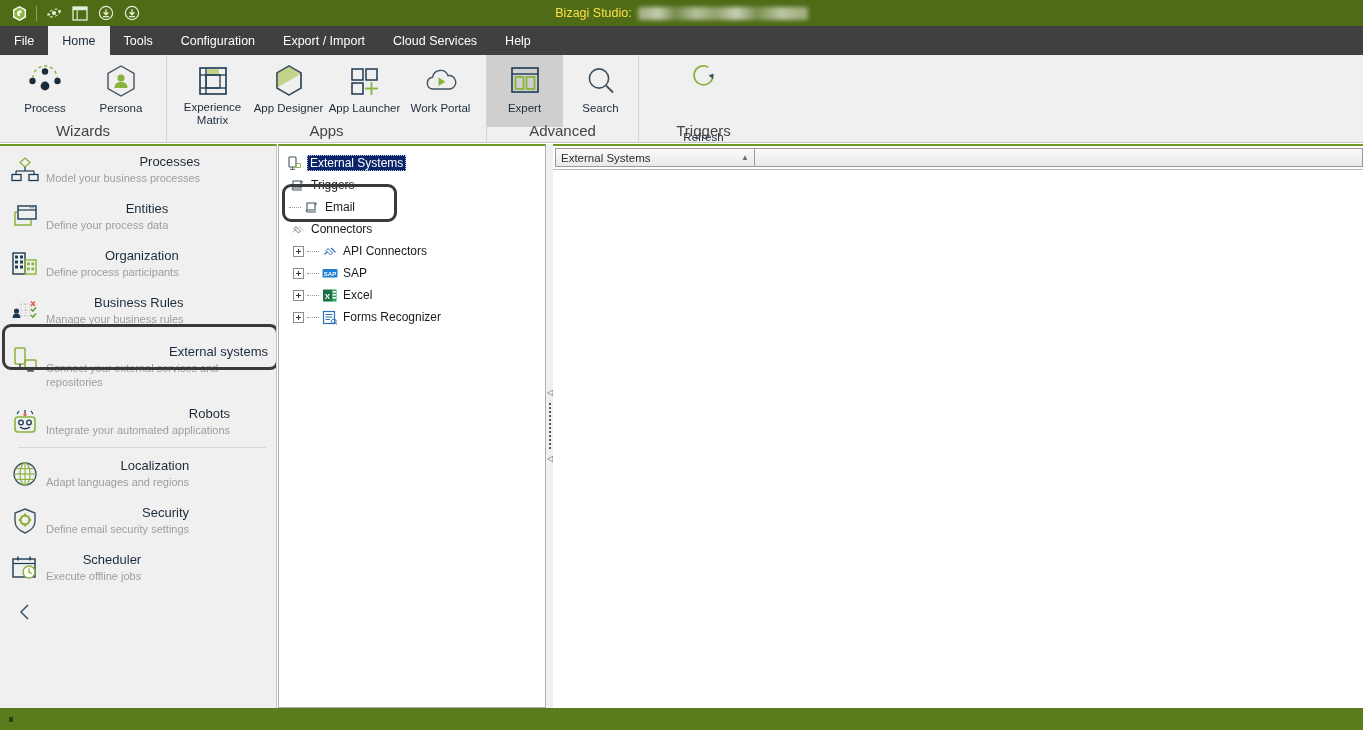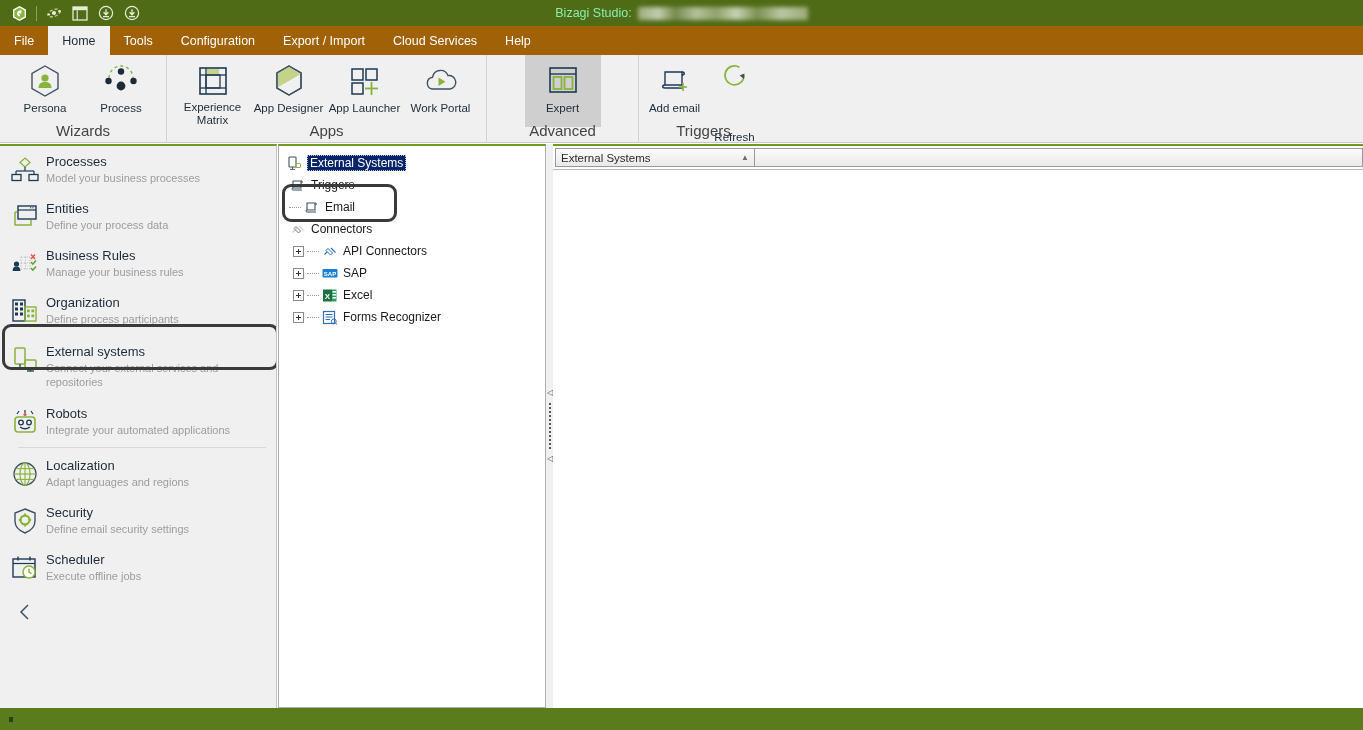--- a/index.html
+++ b/index.html
@@ -26,41 +26,41 @@
   .qat-icon {
     width: 26px; height: 22px;
     display: flex; align-items: center; justify-content: center;
   }
   .qat-sep {
     width: 1px; height: 15px; background: #8aa35c; margin: 0 4px;
   }
   .title-text {
     position: absolute; left: 0; right: 0; top: 0; height: 26px;
     display: flex; align-items: center; justify-content: center;
-    color: #86efac; font-size: 12.5px; pointer-events: none;
+    color: #fde047; font-size: 12.5px; pointer-events: none;
   }
   .title-redacted {
     display: inline-block;
     width: 170px; height: 13px;
     margin-left: 6px;
     background: linear-gradient(90deg,
       rgba(220,225,210,0.55) 0%, rgba(235,238,228,0.75) 12%,
       rgba(150,165,120,0.55) 22%, rgba(225,230,215,0.7) 34%,
       rgba(190,200,165,0.6) 46%, rgba(235,238,228,0.78) 58%,
       rgba(160,175,130,0.55) 70%, rgba(230,234,220,0.72) 84%,
       rgba(205,213,185,0.6) 100%);
     filter: blur(2px);
     border-radius: 1px;
     vertical-align: middle;
   }
 
   
   .menubar {
     position: absolute; left: 0; top: 26px; width: 1363px; height: 29px;
-    background: #a16207;
+    background: #404040;
     display: flex; align-items: stretch;
   }
   .menu-item {
     display: flex; align-items: center; padding: 0 14px;
     color: #ffffff; font-size: 12.5px; cursor: default;
     white-space: nowrap;
   }
   .menu-item.active {
     background: #f0f0f0; color: #1c2b3a;
   }
@@ -110,21 +110,21 @@
     position: relative;
     display: flex; align-items: flex-start;
     padding: 7px 8px 7px 10px;
     cursor: default;
   }
   .nav-ico {
     width: 30px; height: 32px; flex: 0 0 30px;
     display: flex; align-items: center; justify-content: center;
     margin-right: 6px; margin-top: 1px;
   }
-  .nav-txt { display: flex; flex-direction: column; padding-top: 1px; }
+  .nav-txt { display: flex; flex-direction: column; padding-top: 1px; align-items: flex-end; }
   .nav-title { font-size: 13px; color: #1c2b3a; line-height: 16px; }
   .nav-sub { font-size: 11px; color: #9d9d9d; line-height: 14px; margin-top: 1px; }
   .nav-divider { height: 1px; background: #d8d8d8; margin: 2px 10px 2px 18px; }
   .nav-collapse {
     display: flex; align-items: center; padding: 12px 0 0 18px;
     cursor: pointer;
   }
 
   
   .hl-ring {
@@ -296,39 +296,39 @@
     <div class="menu-item">Cloud Services</div>
     <div class="menu-item">Help</div>
   </div>
 
   <div class="ribbon">
 
     <div class="rgroup" style="width:166px;">
       <div class="rbtns">
         <div class="rbtn">
           <div class="rbtn-ico">
-            <svg width="34" height="34" viewBox="0 0 34 34">
-              <path d="M17 2 L30 9.5 L30 24.5 L17 32 L4 24.5 L4 9.5 Z" fill="none" stroke="#3f5261" stroke-width="1.4"></path>
-              <circle cx="17" cy="14" r="3.6" fill="#8ab33c"></circle>
-              <path d="M10.5 24 C10.5 19.5 13.5 18 17 18 C20.5 18 23.5 19.5 23.5 24 Z" fill="#8ab33c"></path>
-            </svg>
-          </div>
-          <div class="rbtn-lbl">Persona</div>
-        </div>
-        <div class="rbtn">
-          <div class="rbtn-ico">
             <svg width="38" height="34" viewBox="0 0 38 34">
               <path d="M7 14 A12 12 0 0 1 31 14" fill="none" stroke="#8ab33c" stroke-width="1.4" stroke-dasharray="3 3"></path>
               <circle cx="19" cy="22" r="4.4" fill="#1c2b3a"></circle>
               <circle cx="19" cy="7.5" r="3.2" fill="#1c2b3a"></circle>
               <circle cx="6.5" cy="17" r="3.2" fill="#1c2b3a"></circle>
               <circle cx="31.5" cy="17" r="3.2" fill="#1c2b3a"></circle>
             </svg>
           </div>
           <div class="rbtn-lbl">Process</div>
+        </div>
+        <div class="rbtn">
+          <div class="rbtn-ico">
+            <svg width="34" height="34" viewBox="0 0 34 34">
+              <path d="M17 2 L30 9.5 L30 24.5 L17 32 L4 24.5 L4 9.5 Z" fill="none" stroke="#3f5261" stroke-width="1.4"></path>
+              <circle cx="17" cy="14" r="3.6" fill="#8ab33c"></circle>
+              <path d="M10.5 24 C10.5 19.5 13.5 18 17 18 C20.5 18 23.5 19.5 23.5 24 Z" fill="#8ab33c"></path>
+            </svg>
+          </div>
+          <div class="rbtn-lbl">Persona</div>
         </div>
       </div>
       <div class="rgroup-lbl">Wizards</div>
     </div>
 
     <div class="rgroup" style="width:320px;">
       <div class="rbtns">
         <div class="rbtn">
           <div class="rbtn-ico">
             <svg width="32" height="32" viewBox="0 0 32 32">
@@ -385,38 +385,35 @@
           <div class="rbtn-ico">
             <svg width="32" height="30" viewBox="0 0 32 30">
               <rect x="3" y="2" width="26" height="24" fill="none" stroke="#1c3a52" stroke-width="1.6"></rect>
               <line x1="3" y1="8" x2="29" y2="8" stroke="#1c3a52" stroke-width="1.4"></line>
               <rect x="6.5" y="11" width="8" height="12" fill="none" stroke="#8ab33c" stroke-width="1.8"></rect>
               <rect x="17.5" y="11" width="8" height="12" fill="none" stroke="#8ab33c" stroke-width="1.8"></rect>
             </svg>
           </div>
           <div class="rbtn-lbl">Expert</div>
         </div>
+        <div class="rbtn">
+          <div class="rbtn-ico">
+            <svg width="32" height="32" viewBox="0 0 32 32">
+              <circle cx="14" cy="13.5" r="9.6" fill="none" stroke="#3f5261" stroke-width="1.6"></circle>
+              <line x1="21" y1="20.5" x2="28" y2="27.5" stroke="#3f5261" stroke-width="1.8"></line>
+            </svg>
+          </div>
+          <div class="rbtn-lbl">Search</div>
+        </div>
       </div>
       <div class="rgroup-lbl">Advanced</div>
     </div>
 
     <div class="rgroup" style="width:130px;">
       <div class="rbtns">
-        <div class="rbtn wide" style="width:62px;">
-          <div class="rbtn-ico">
-            <svg width="32" height="30" viewBox="0 0 32 30">
-              <path d="M6 6 L23 6 L23 19 L6 19 Z" fill="none" stroke="#1c3a52" stroke-width="1.4"></path>
-              <path d="M23 6 C26 6 26 9 23 9" fill="none" stroke="#1c3a52" stroke-width="1.4"></path>
-              <path d="M6 19 C3 19 3 22 6 22 L24 22" fill="none" stroke="#1c3a52" stroke-width="1.4"></path>
-              <line x1="24" y1="17" x2="24" y2="25" stroke="#8ab33c" stroke-width="1.6"></line>
-              <line x1="20" y1="21" x2="28" y2="21" stroke="#8ab33c" stroke-width="1.6"></line>
-            </svg>
-          </div>
-          <div class="rbtn-lbl">Add email</div>
-        </div>
         <div class="rbtn" style="width:58px;gap:39px;">
           <div class="rbtn-ico">
             <svg width="30" height="30" viewBox="0 0 30 30">
               <path d="M24 14 A9.5 9.5 0 1 1 19.4 6.2" fill="none" stroke="#8ab33c" stroke-width="1.7"></path>
               <path d="M24 18 L24.4 12.6 L19.6 14.4 Z" fill="#3f5261"></path>
             </svg>
           </div>
           <div class="rbtn-lbl">Refresh</div>
         </div>
       </div>
@@ -450,44 +447,20 @@
           <rect x="7" y="3" width="18" height="13" fill="none" stroke="#1c3a52" stroke-width="1.4"></rect>
           <line x1="7" y1="7" x2="25" y2="7" stroke="#1c3a52" stroke-width="1.2"></line>
           <line x1="19" y1="4.8" x2="23.4" y2="4.8" stroke="#1c3a52" stroke-width="1" stroke-dasharray="1.2 1.2"></line>
           <path d="M4 9 L4 22 L20 22 L20 17" fill="none" stroke="#8ab33c" stroke-width="1.5"></path>
           <line x1="4" y1="9" x2="6" y2="9" stroke="#8ab33c" stroke-width="1.5"></line>
         </svg>
       </div>
       <div class="nav-txt">
         <div class="nav-title">Entities</div>
         <div class="nav-sub">Define your process data</div>
-      </div>
-    </div>
-
-    <div class="nav-item">
-      <div class="nav-ico">
-        <svg width="28" height="26" viewBox="0 0 28 26">
-          <circle cx="5.5" cy="13" r="2.6" fill="#1c3a52"></circle>
-          <path d="M1.6 20 C1.6 16.5 3.4 15.4 5.5 15.4 C7.6 15.4 9.4 16.5 9.4 20 Z" fill="#1c3a52"></path>
-          <g stroke="#b9b9b9" stroke-width="1" stroke-dasharray="1.2 1.6">
-            <line x1="10" y1="6" x2="19" y2="6"></line>
-            <line x1="10" y1="12" x2="19" y2="12"></line>
-            <line x1="10" y1="18" x2="19" y2="18"></line>
-            <line x1="10" y1="6" x2="10" y2="18"></line>
-            <line x1="14.5" y1="6" x2="14.5" y2="18"></line>
-            <line x1="19" y1="6" x2="19" y2="18"></line>
-          </g>
-          <path d="M20 3.6 L24 8 M24 3.6 L20 8" stroke="#e05a4a" stroke-width="1.5" fill="none"></path>
-          <path d="M20 11 L21.8 13.2 L25 9.4" stroke="#5fa32c" stroke-width="1.5" fill="none"></path>
-          <path d="M20 17 L21.8 19.2 L25 15.4" stroke="#5fa32c" stroke-width="1.5" fill="none"></path>
-        </svg>
-      </div>
-      <div class="nav-txt">
-        <div class="nav-title">Business  Rules</div>
-        <div class="nav-sub">Manage your business rules</div>
       </div>
     </div>
 
     <div class="nav-item">
       <div class="nav-ico">
         <svg width="28" height="28" viewBox="0 0 28 28">
           <rect x="2" y="3" width="12" height="21" fill="none" stroke="#1c3a52" stroke-width="1.4"></rect>
           <g fill="#1c3a52">
             <rect x="4" y="5.5" width="3" height="3"></rect>
               <rect x="9" y="5.5" width="3" height="3"></rect>
@@ -504,20 +477,44 @@
               <rect x="20.4" y="17.5" width="2.8" height="2.8"></rect>
           </g>
         </svg>
       </div>
       <div class="nav-txt">
         <div class="nav-title">Organization</div>
         <div class="nav-sub">Define process participants</div>
       </div>
     </div>
 
+    <div class="nav-item">
+      <div class="nav-ico">
+        <svg width="28" height="26" viewBox="0 0 28 26">
+          <circle cx="5.5" cy="13" r="2.6" fill="#1c3a52"></circle>
+          <path d="M1.6 20 C1.6 16.5 3.4 15.4 5.5 15.4 C7.6 15.4 9.4 16.5 9.4 20 Z" fill="#1c3a52"></path>
+          <g stroke="#b9b9b9" stroke-width="1" stroke-dasharray="1.2 1.6">
+            <line x1="10" y1="6" x2="19" y2="6"></line>
+            <line x1="10" y1="12" x2="19" y2="12"></line>
+            <line x1="10" y1="18" x2="19" y2="18"></line>
+            <line x1="10" y1="6" x2="10" y2="18"></line>
+            <line x1="14.5" y1="6" x2="14.5" y2="18"></line>
+            <line x1="19" y1="6" x2="19" y2="18"></line>
+          </g>
+          <path d="M20 3.6 L24 8 M24 3.6 L20 8" stroke="#e05a4a" stroke-width="1.5" fill="none"></path>
+          <path d="M20 11 L21.8 13.2 L25 9.4" stroke="#5fa32c" stroke-width="1.5" fill="none"></path>
+          <path d="M20 17 L21.8 19.2 L25 15.4" stroke="#5fa32c" stroke-width="1.5" fill="none"></path>
+        </svg>
+      </div>
+      <div class="nav-txt">
+        <div class="nav-title">Business  Rules</div>
+        <div class="nav-sub">Manage your business rules</div>
+      </div>
+    </div>
+
     <div class="nav-item" style="padding-top:9px;padding-bottom:9px;">
       <div class="nav-ico">
         <svg width="28" height="28" viewBox="0 0 28 28">
           <rect x="4" y="2" width="10" height="16" rx="1" fill="none" stroke="#8ab33c" stroke-width="1.5"></rect>
           <path d="M9 18 L9 23 L14 23" fill="none" stroke="#1c3a52" stroke-width="1.3"></path>
           <rect x="14" y="14" width="11" height="8" rx="1" fill="none" stroke="#8ab33c" stroke-width="1.5"></rect>
           <line x1="19.5" y1="22" x2="19.5" y2="25" stroke="#1c3a52" stroke-width="1.3"></line>
           <line x1="16" y1="25" x2="23" y2="25" stroke="#1c3a52" stroke-width="1.3"></line>
         </svg>
       </div>

